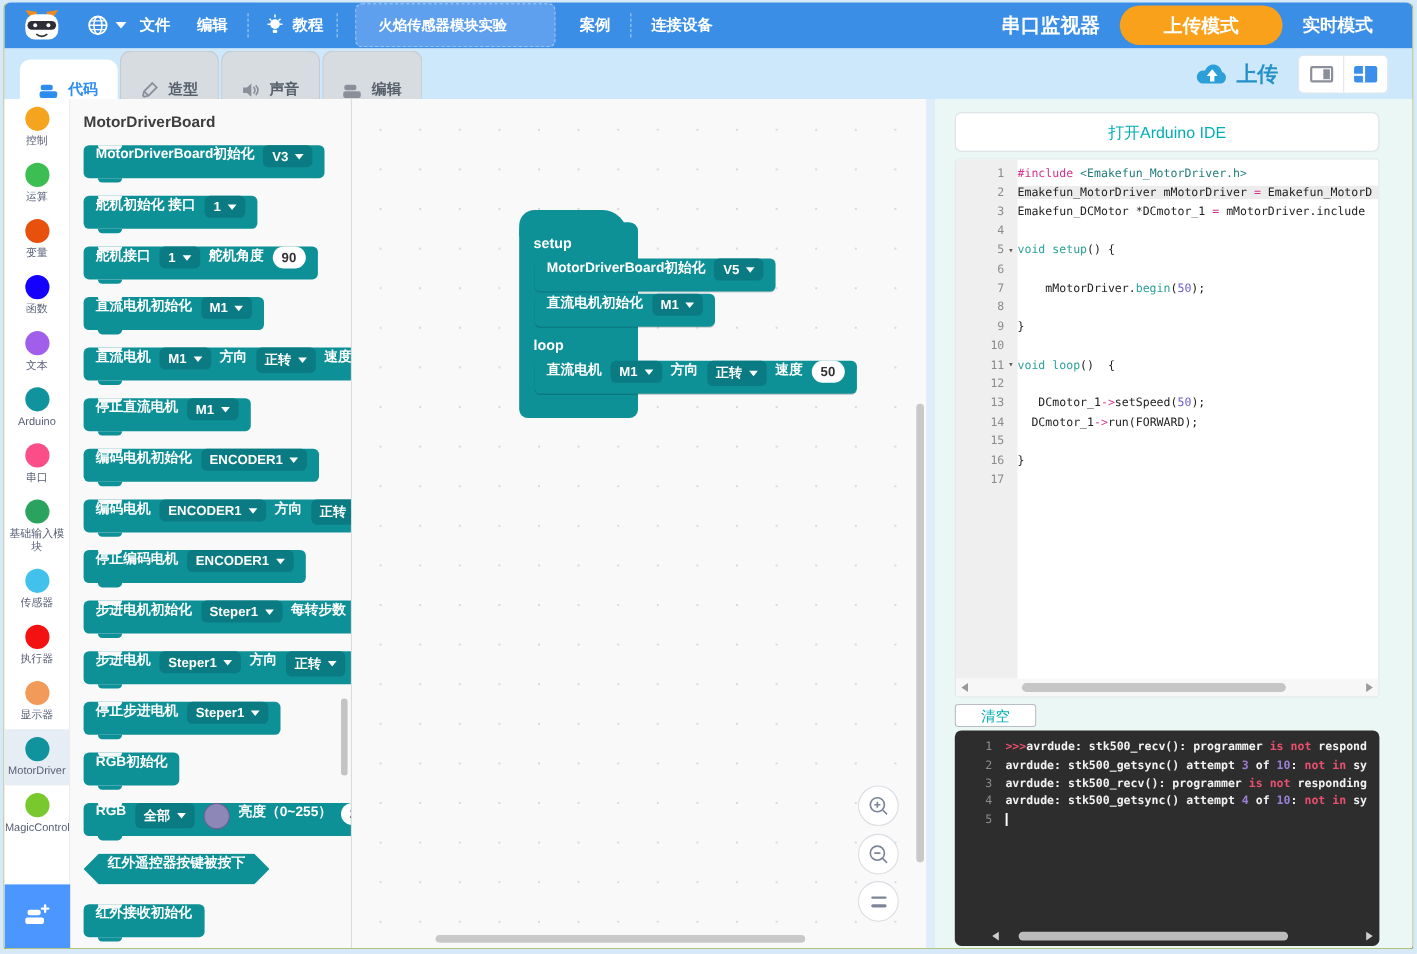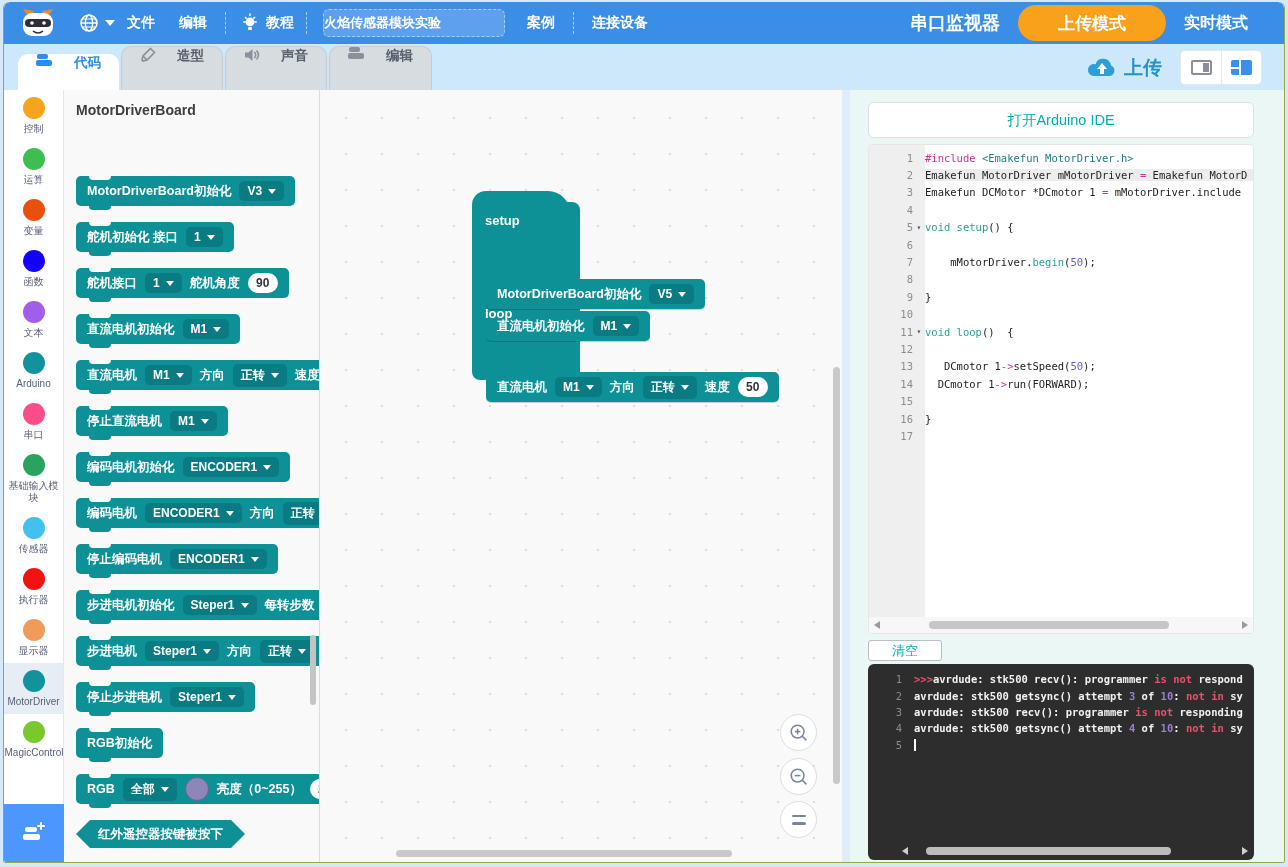--- a/index.html
+++ b/index.html
@@ -7,30 +7,30 @@
   .stage { position:relative; width:1288px; height:867px; background:#D6E9F8; }
   .app { position:absolute; left:3px; right:3px; top:2px; bottom:4px; background:#fff; border:1px solid #97A93E; border-top:none; border-radius:6px 6px 3px 3px; overflow:hidden; }
 
   
   .header { position:absolute; left:0; right:0; top:0; height:42px; background:#3A8EE6; display:flex; align-items:center; color:#fff; font-weight:bold; font-size:14px; border-radius:6px 6px 0 0; }
   .header .item { margin:0 12px; cursor:pointer; white-space:nowrap; }
   .logo { margin-left:16px; display:flex; align-items:center; }
   .globe-wrap { display:flex; align-items:center; margin-left:22px; }
   .caret-down { width:0; height:0; border-left:5px solid transparent; border-right:5px solid transparent; border-top:6px solid #fff; margin-left:5px; }
   .hsep { height:22px; border-left:1px dashed rgba(255,255,255,0.55); margin:0 6px; }
-  .proj-name { width:182px; height:28px; background:#5FA0EE; border:1px dashed #A9CBF7; border-radius:6px; color:#fff; display:flex; align-items:center; padding:0 0; font-size:13px; margin:0 10px; }
+  .proj-name { width:182px; height:40px; background:#5FA0EE; border:1px dashed #A9CBF7; border-radius:6px; color:#fff; display:flex; align-items:center; padding:0 20px; font-size:13px; margin:0 10px; }
   .hdr-right { margin-left:auto; display:flex; align-items:center; }
   .pill { background:#F9A11B; border-radius:18px; height:36px; display:flex; align-items:center; padding:0 40px; font-size:17px; margin:0 18px; cursor:pointer; }
   .rt-mode { font-size:16px; margin-right:36px; cursor:pointer; }
   .serial { font-size:18px; cursor:pointer; }
   .bulb-wrap { display:flex; align-items:center; margin-left:8px; }
 
   
   .tabbar { position:absolute; left:0; right:0; top:42px; height:46px; background:#CDE8FA; display:flex; align-items:flex-end; }
-  .tab { height:36px; border-radius:10px 10px 0 0; display:flex; align-items:flex-start; justify-content:center; gap:21px; font-size:13.5px; font-weight:bold; padding:0 18px; margin-right:2px; cursor:pointer; }
+  .tab { height:36px; border-radius:10px 10px 0 0; display:flex; align-items:flex-end; justify-content:center; gap:9px; font-size:13.5px; font-weight:bold; padding:0 18px; margin-right:2px; cursor:pointer; }
   .tab.first { margin-left:14px; }
   .tab.active { background:#fff; color:#2D8CF0; }
   .tab.inactive { background:#D7DCE1; border:1px solid #C6CBD1; border-bottom:none; color:#57606B; height:44px; }
   .blocks-ico { position:relative; width:17px; height:13px; display:inline-block; }
   .blocks-ico i { position:absolute; display:block; border-radius:2px; background:#8A8F99; }
   .blocks-ico i:first-child { left:1px; top:0; width:11px; height:5px; }
   .blocks-ico i:last-child { left:0; top:6px; width:16px; height:6px; }
   .blocks-ico.blue i { background:#2D8CF0; }
   .tb-right { margin-left:auto; display:flex; align-items:center; margin-bottom:5px; }
   .upload-btn { display:flex; align-items:center; gap:6px; color:#2491C8; font-size:19px; font-weight:bold; cursor:pointer; }
@@ -59,21 +59,21 @@
   .add-ico i { position:absolute; background:#fff; border-radius:2px; display:block; }
   .add-ico i.b1 { left:2px; top:2px; width:12px; height:5px; }
   .add-ico i.b2 { left:0; top:9px; width:17px; height:6px; }
   .add-ico i.p1 { right:0; top:0; width:8px; height:2px; }
   .add-ico i.p2 { right:3px; top:-3px; width:2px; height:8px; }
 
   
   .palette { position:absolute; left:60px; top:0; bottom:0; width:256px; background:#F9F9F9; border-right:1px solid #DCDCDC; overflow:hidden; }
   .pal-header { font-size:14px; font-weight:bold; color:#3D3D3D; margin:12px 0 14px 12px; }
   .pal-row { margin:0 0 16px 12px; height:30px; white-space:nowrap; }
-  .blk { background:#0E9097; border-radius:5px; display:inline-flex; align-items:center; gap:8px; padding:0 11px; height:30px; color:#fff; font-weight:bold; font-size:12.5px; position:relative; vertical-align:top;margin-top:44px; }
+  .blk { background:#0E9097; border-radius:5px; display:inline-flex; align-items:flex-start; gap:8px; padding:0 11px; height:30px; color:#fff; font-weight:bold; font-size:12.5px; position:relative; vertical-align:top; }
   .pal-row .blk.stack::before { content:""; position:absolute; left:13px; top:0; width:22px; height:4px; background:#F9F9F9; border-radius:0 0 4px 4px; }
   .pal-row .blk.stack::after { content:""; position:absolute; left:13px; bottom:-4px; width:22px; height:4px; background:#0E9097; border-radius:0 0 4px 4px; }
   .blk.hex { clip-path:polygon(14px 0, calc(100% - 14px) 0, 100% 50%, calc(100% - 14px) 100%, 14px 100%, 0 50%); padding:0 22px; height:28px; }
   .b-label { white-space:nowrap; }
   .b-dd { background:#0A7B82; border-radius:5px; padding:3px 8px; display:inline-flex; align-items:center; gap:6px; font-size:12px; cursor:pointer; white-space:nowrap; }
   .b-dd .caret-sm { width:0; height:0; border-left:4px solid transparent; border-right:4px solid transparent; border-top:5px solid #fff; }
   .b-val { background:#fff; color:#333; border-radius:12px; min-width:30px; padding:3px 8px; text-align:center; font-size:12px; font-weight:bold; cursor:text; }
   .b-color { width:24px; height:24px; border-radius:50%; border:1px solid #67618F; display:inline-block; cursor:pointer; }
   .pal-scroll { position:absolute; right:3px; top:545px; width:6px; height:70px; background:#C4C4C4; border-radius:3px; }
 

